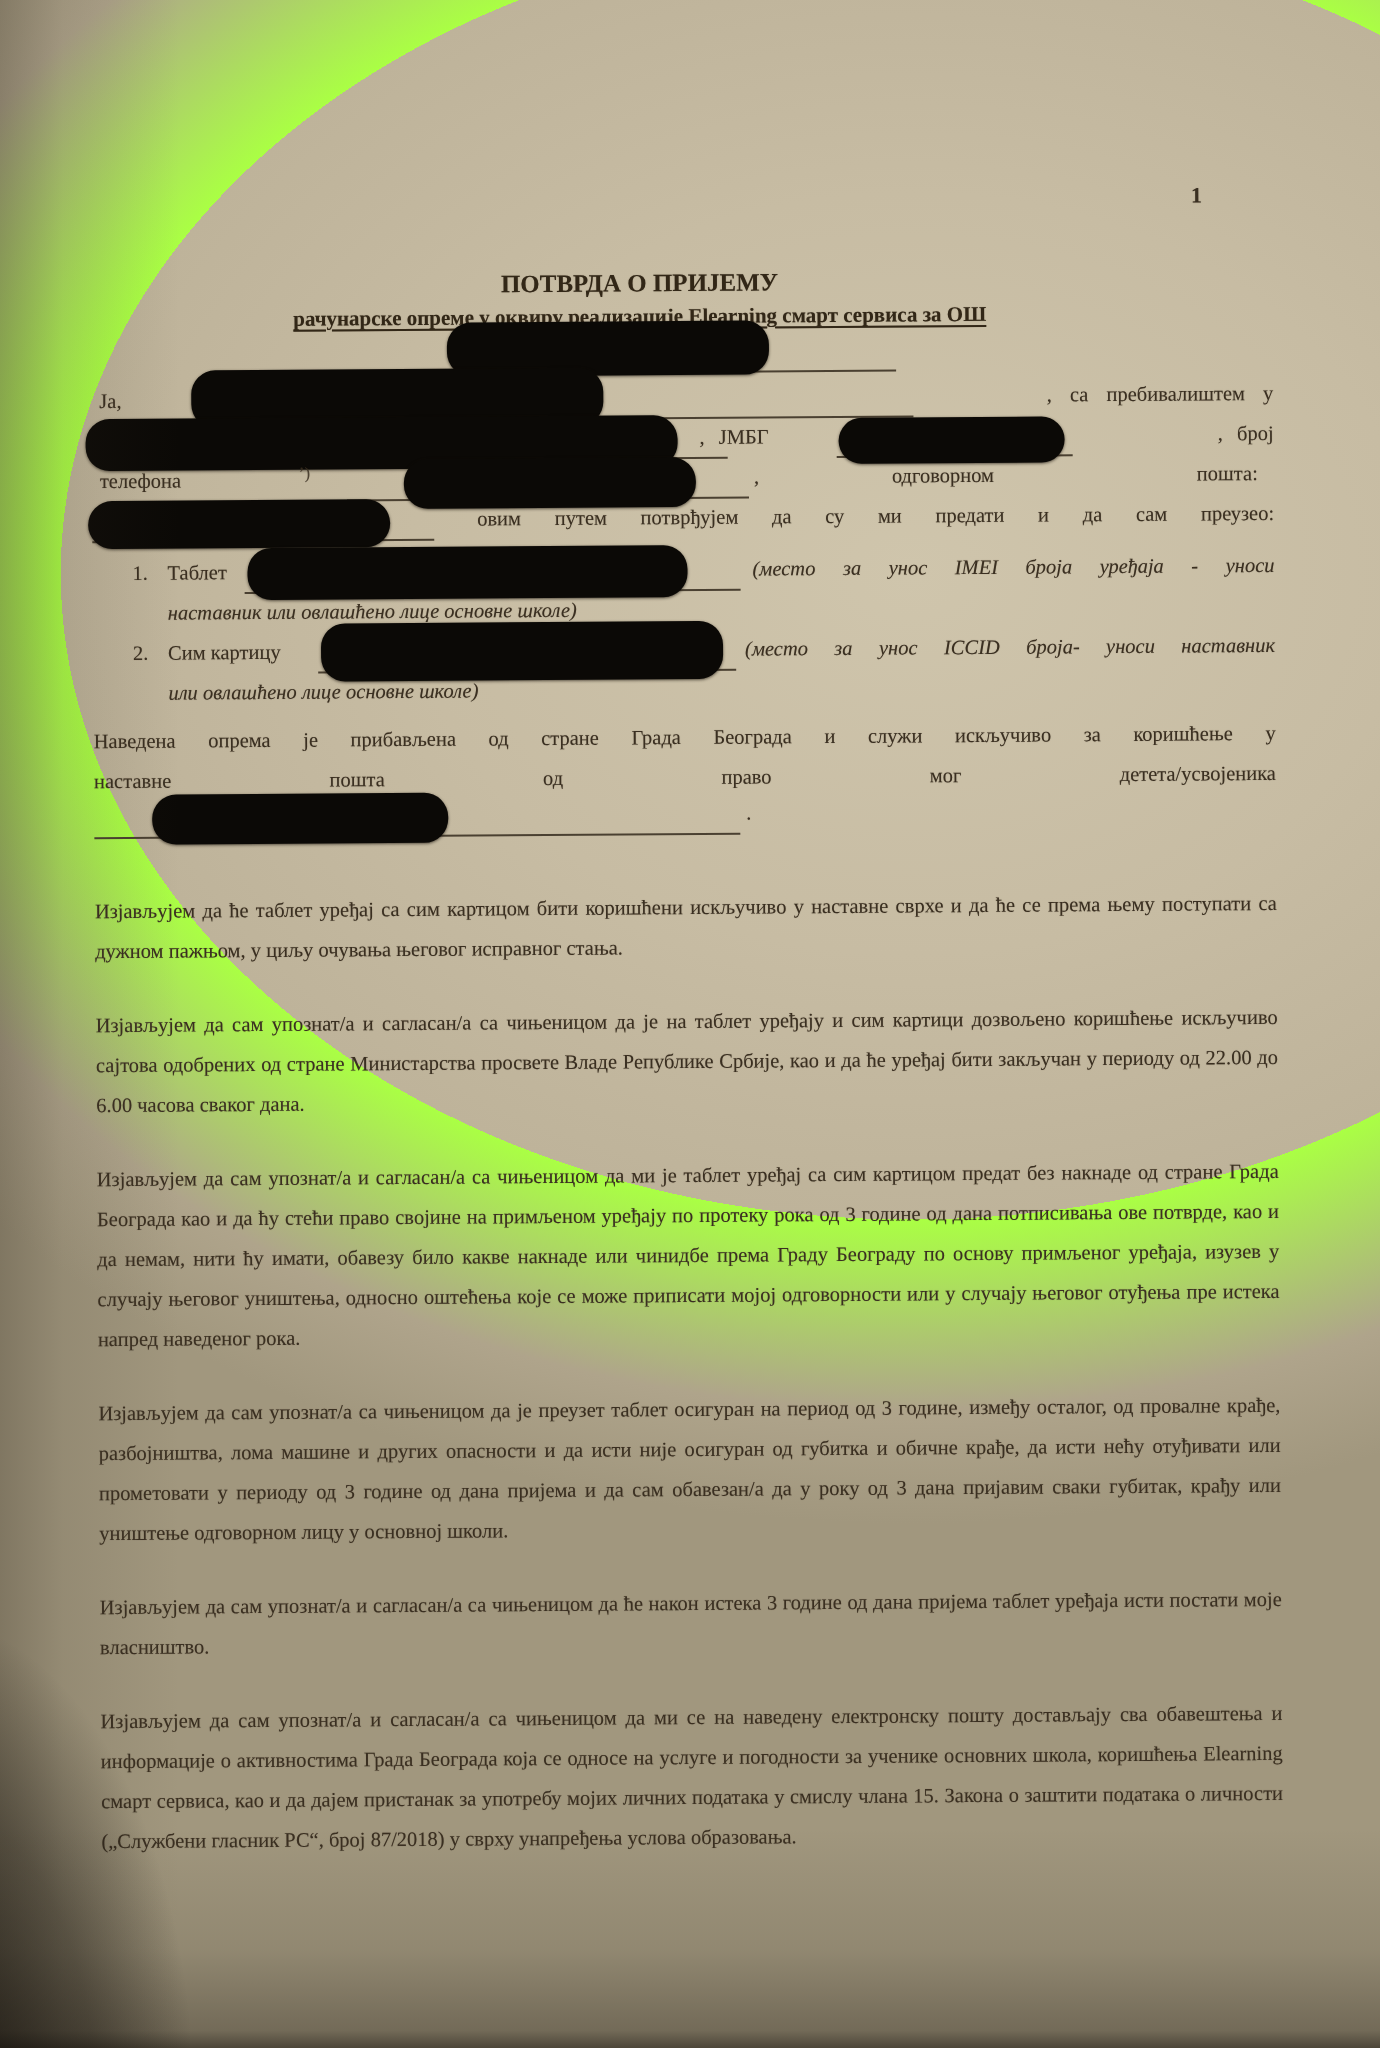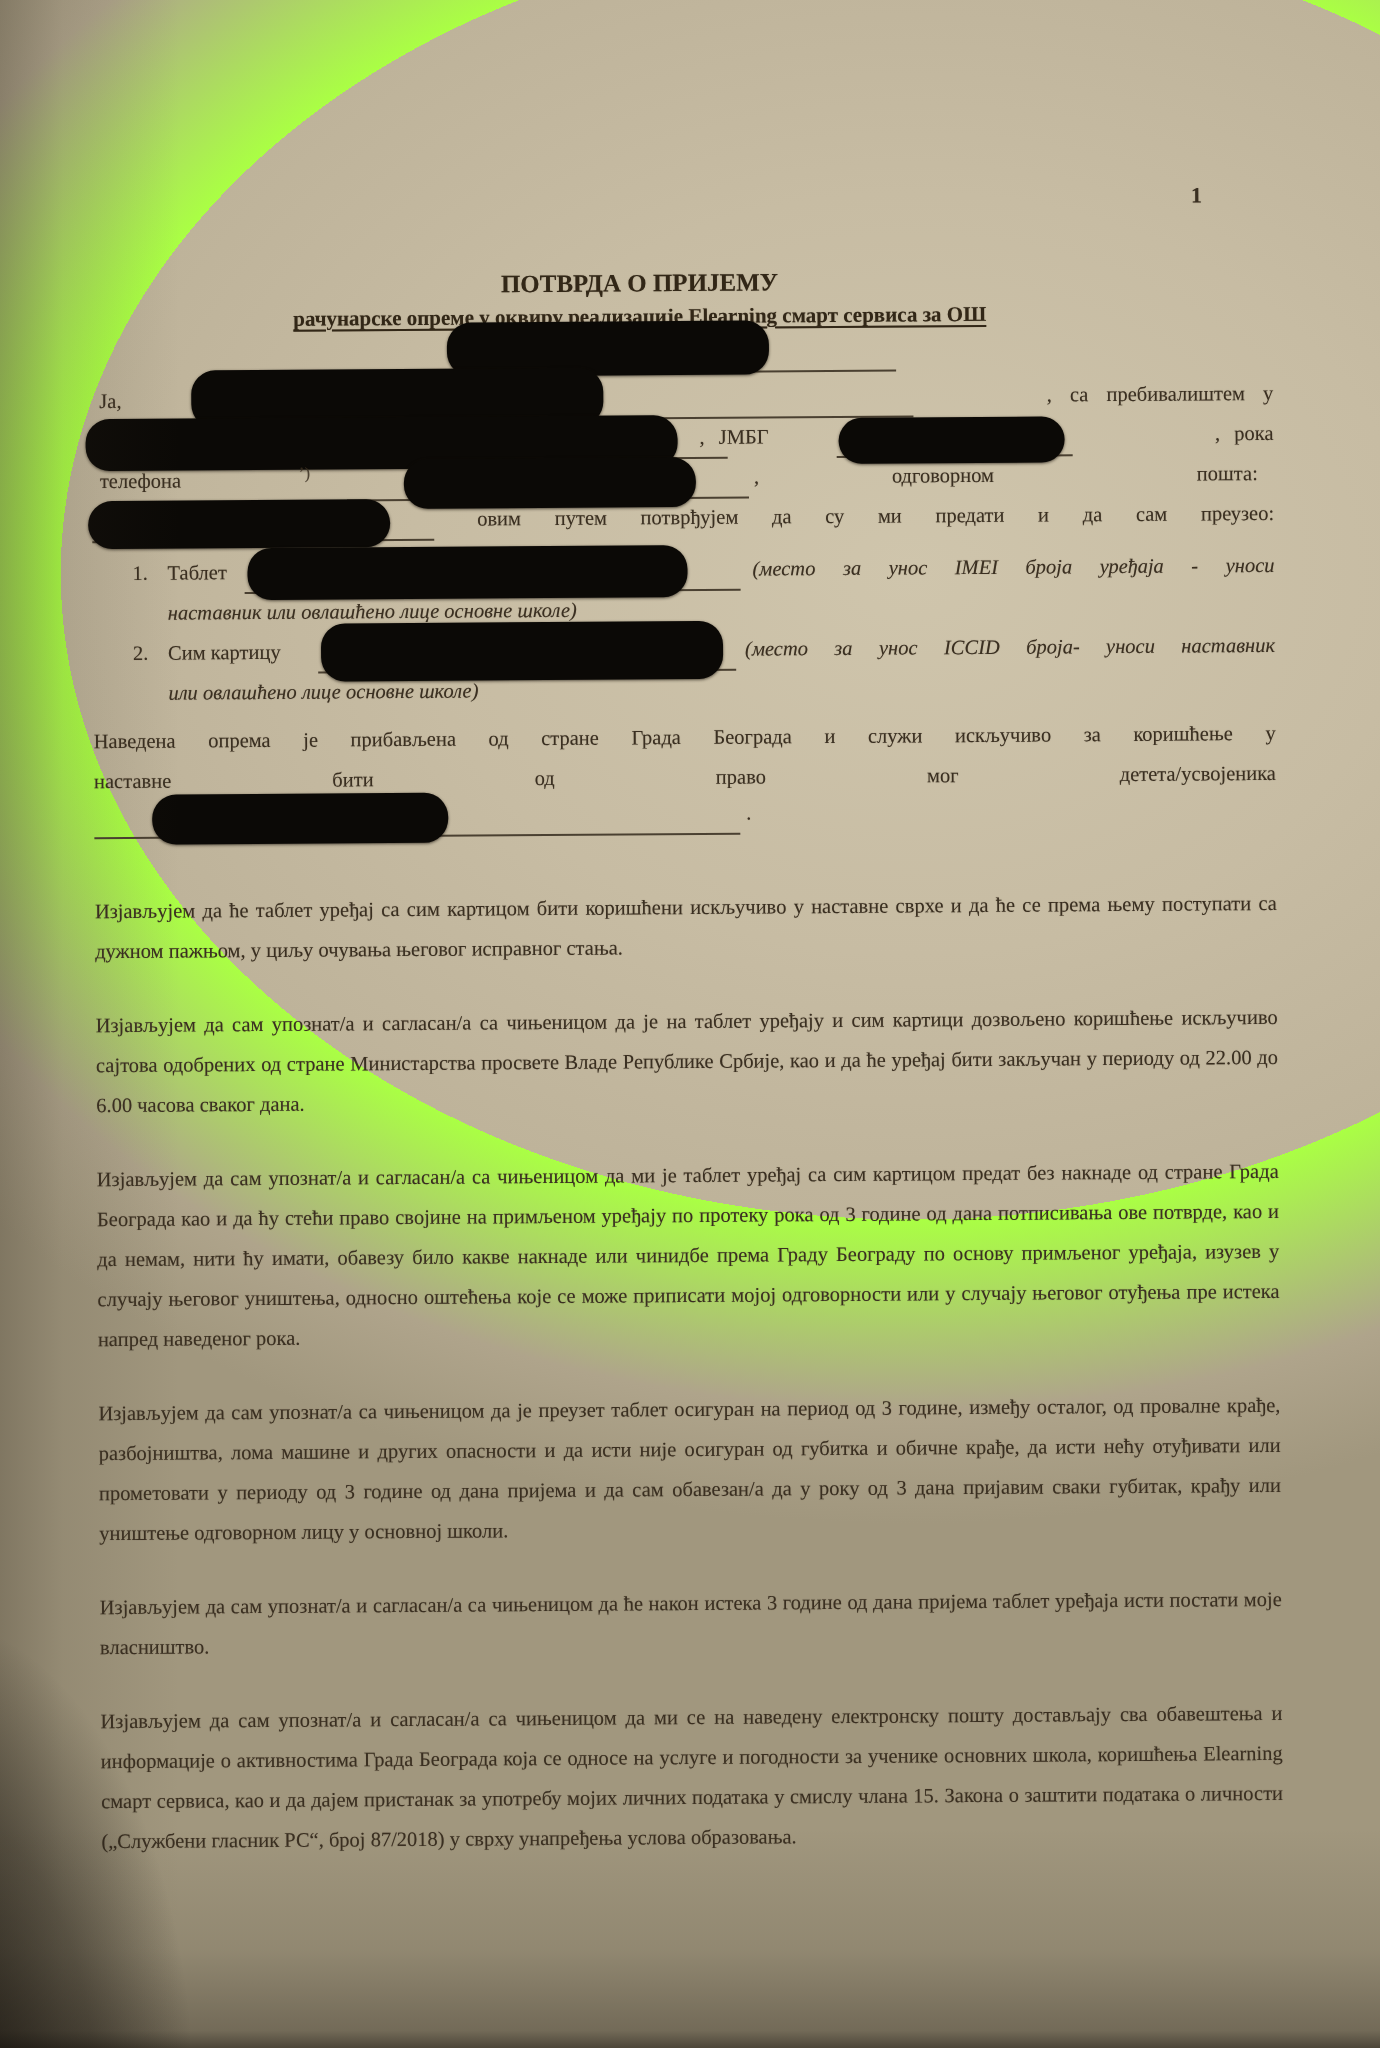--- a/index.html
+++ b/index.html
@@ -67,21 +67,21 @@
       <span class="blob" style="left:100px;bottom:-2px;width:412px;height:58px;"></span>
       <span class="b" style="right:0;word-spacing:13px;">, са пребивалиштем у</span>
     </div>
 
     <div class="rrow">
       <span class="uline" style="left:0;bottom:4px;width:636px;"></span>
       <span class="blob" style="left:-6px;bottom:-4px;width:592px;height:52px;"></span>
       <span class="b" style="left:608px;word-spacing:9px;">, ЈМБГ</span>
       <span class="uline" style="left:745px;bottom:4px;width:236px;"></span>
       <span class="blob" style="left:747px;bottom:-2px;width:226px;height:46px;"></span>
-      <span class="b" style="right:0;word-spacing:9px;">, рока</span>
+      <span class="b" style="right:0;word-spacing:9px;">, број</span>
     </div>
 
     <div class="rrow">
       <span class="b" style="left:8px;">телефона</span>
       <span class="b" style="left:207px;bottom:12px;font-size:17px;opacity:.85;">’)</span>
       <span class="uline" style="left:255px;bottom:4px;width:402px;"></span>
       <span class="blob" style="left:312px;bottom:-4px;width:292px;height:50px;"></span>
       <span class="b" style="left:662px;">,</span>
       <span class="b" style="left:800px;">одговорном</span>
       <span class="b" style="right:16px;">пошта:</span>
@@ -111,21 +111,21 @@
       <span class="blob" style="left:228px;bottom:-4px;width:402px;height:58px;"></span>
       <span class="b just it" style="left:652px;right:0;white-space:normal;display:block;">(место за унос ICCID броја- уноси наставник</span>
     </div>
     <div class="rrow">
       <span class="b it" style="left:75px;">или овлашћено лице основне школе)</span>
     </div>
 
     <div class="eq-line1 just">Наведена опрема је прибављена од стране Града Београда и служи искључиво за коришћење у</div>
     <div class="spread">
       <span>наставне</span>
-      <span>бити</span>
+      <span>пошта</span>
       <span>од</span>
       <span>право</span>
       <span>мог</span>
       <span>детета/усвојеника</span>
     </div>
     <div class="rrow" style="height:46px;">
       <span class="uline" style="left:0;bottom:8px;width:646px;"></span>
       <span class="blob" style="left:58px;bottom:2px;width:296px;height:50px;"></span>
       <span class="b" style="left:652px;bottom:10px;">.</span>
     </div>

